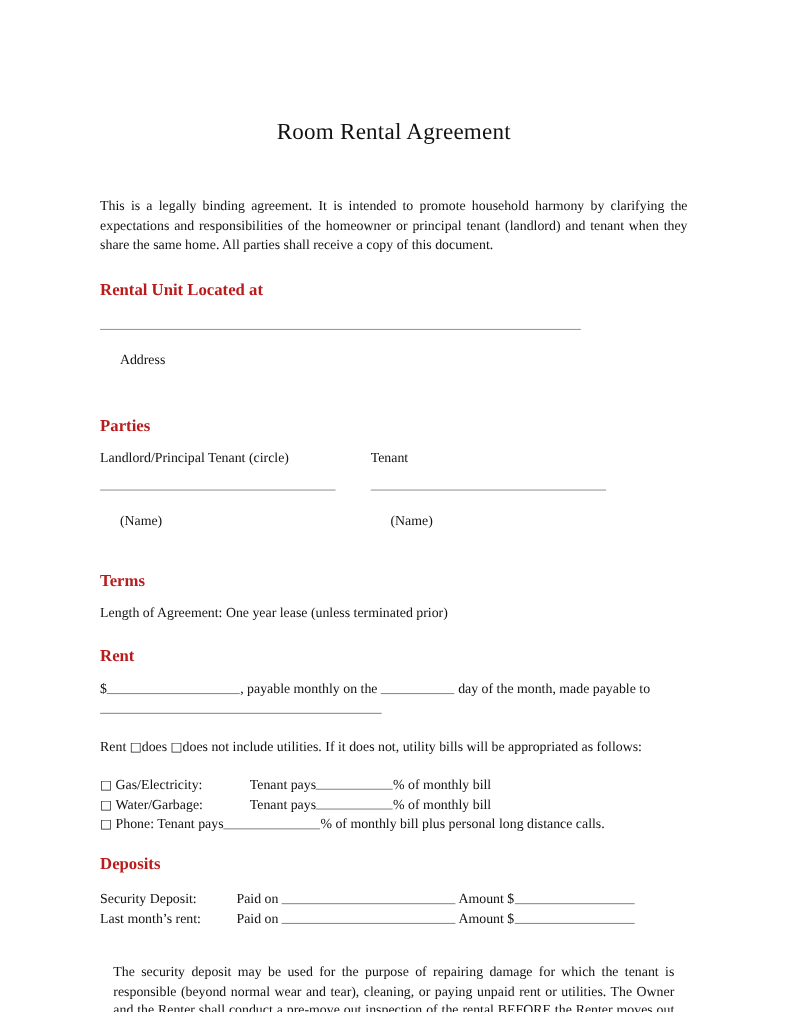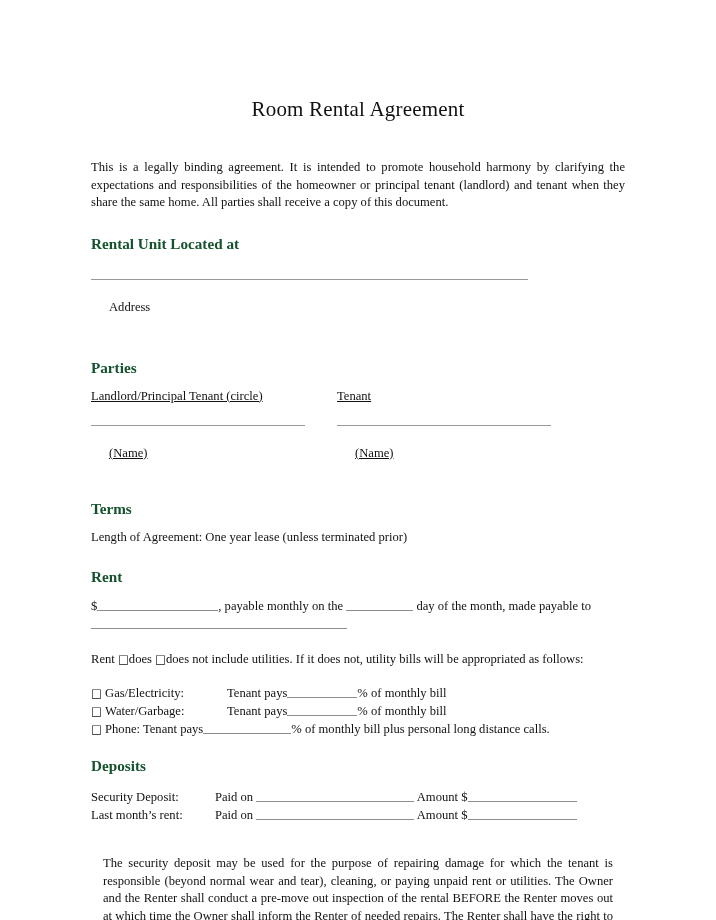--- a/index.html
+++ b/index.html
@@ -21,41 +21,41 @@
     position: absolute;
     left: 91px;
     top: 0;
     width: 534px;
   }
 
   .doc-title {
     text-align: center;
     font-size: 21px;
     font-weight: normal;
-    margin: 4px;
+    margin: 14px;
     padding-top: 93px;
     letter-spacing: 0.2px;
     color: #111111;
   }
 
   .intro {
     margin: 0;
     padding-top: 33px;
     font-size: 12.6px;
     line-height: 17.5px;
     text-align: justify;
     text-justify: inter-word;
   }
 
   h2.sec {
     font-size: 15.2px;
     font-weight: bold;
     margin: 0;
     line-height: 18px;
-    color: #14532d;
+    color: #b91c1c;
   }
 
   .body-line {
     font-size: 12.6px;
     line-height: 17.5px;
     margin: 0;
   }
 
   .just-para {
     font-size: 12.6px;
@@ -93,21 +93,20 @@
 
   .caption {
     font-size: 12.6px;
     line-height: 16px;
     margin: 18px;
     padding-top: 1px;
   }
 
   .two-col {
     display: flex;
-    text-decoration: underline;
   }
   .col-a { width: 246px; flex: 0 0 246px; }
   .col-b { flex: 1 1 auto; }
 
   .u-line {
     display: inline-block;
     border-bottom: 1.3px solid #8d8d8d;
     vertical-align: baseline;
     height: 13px;
     margin-bottom: -1px;

